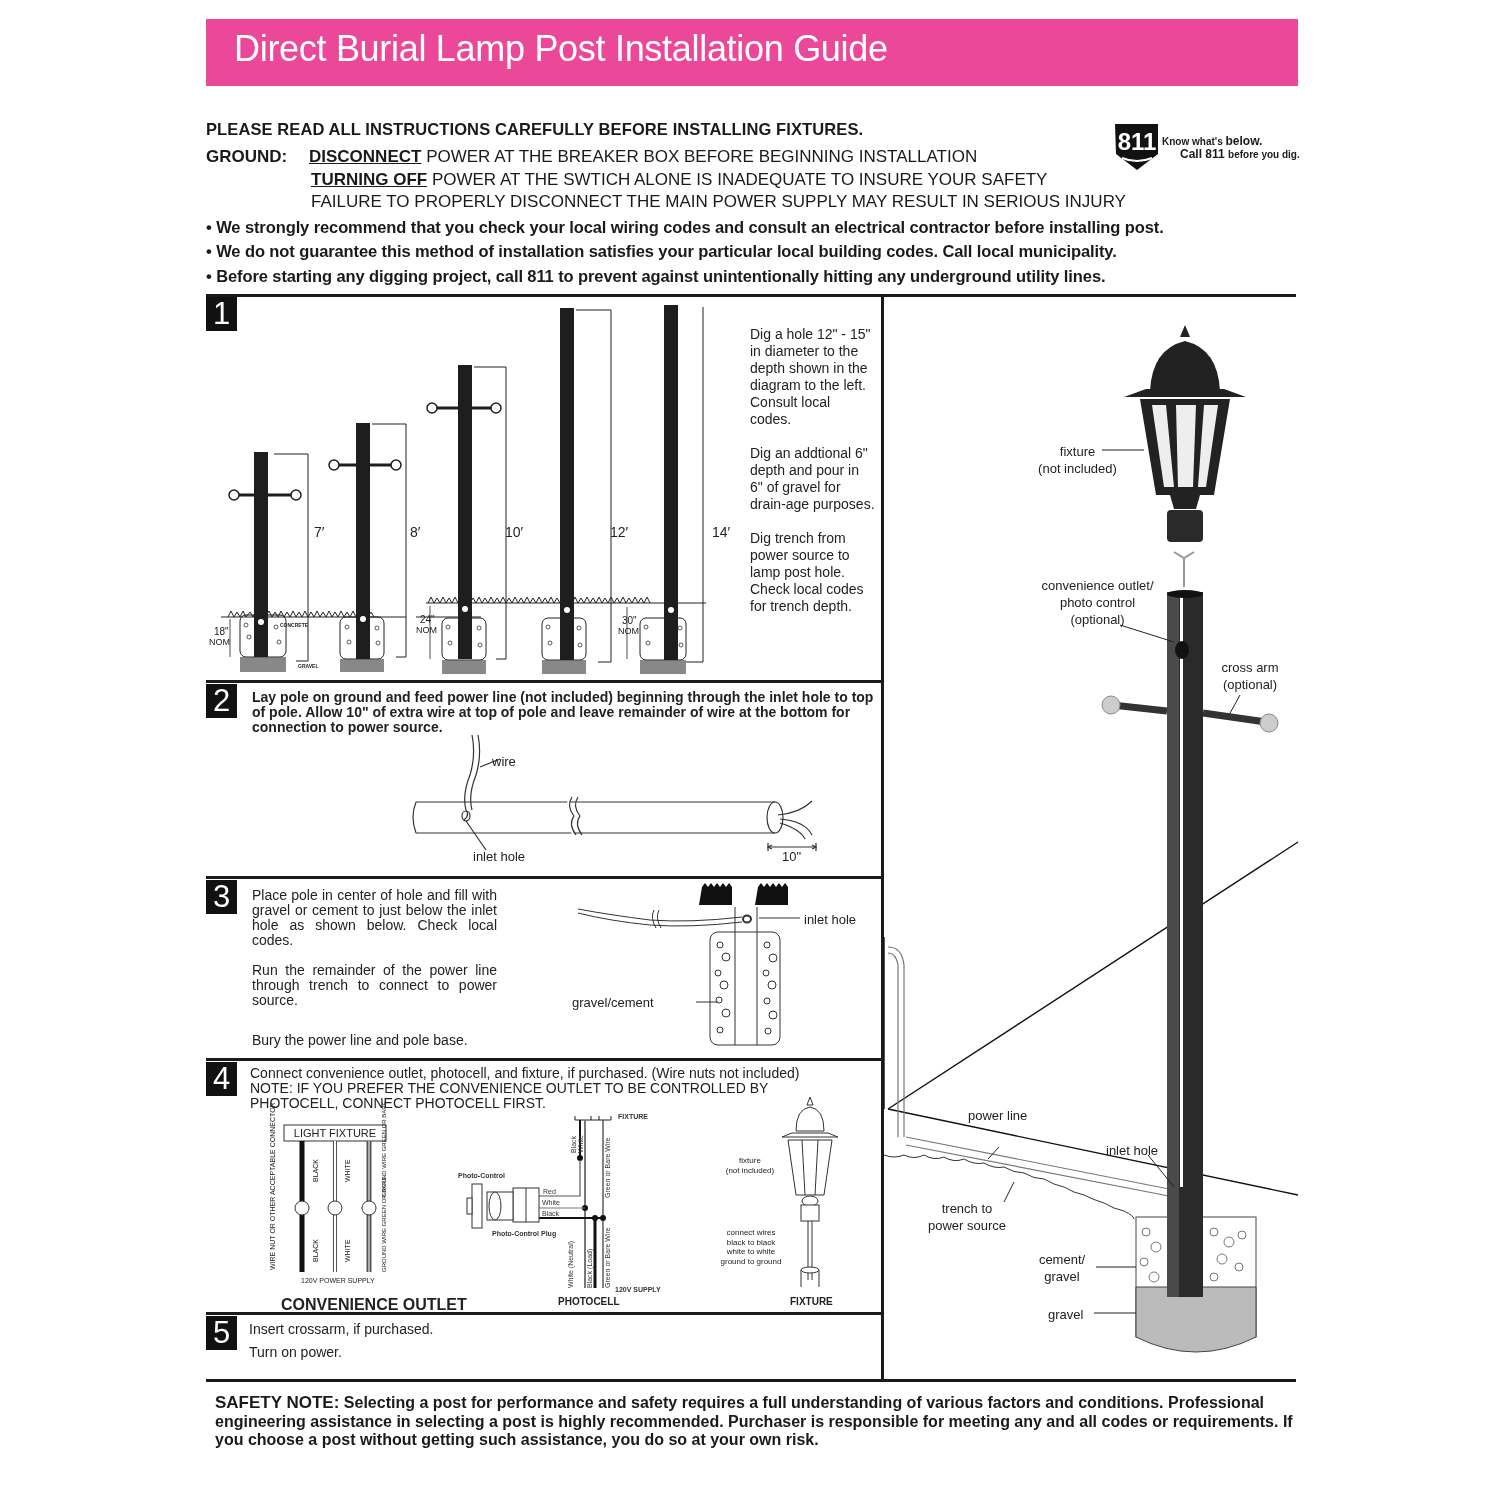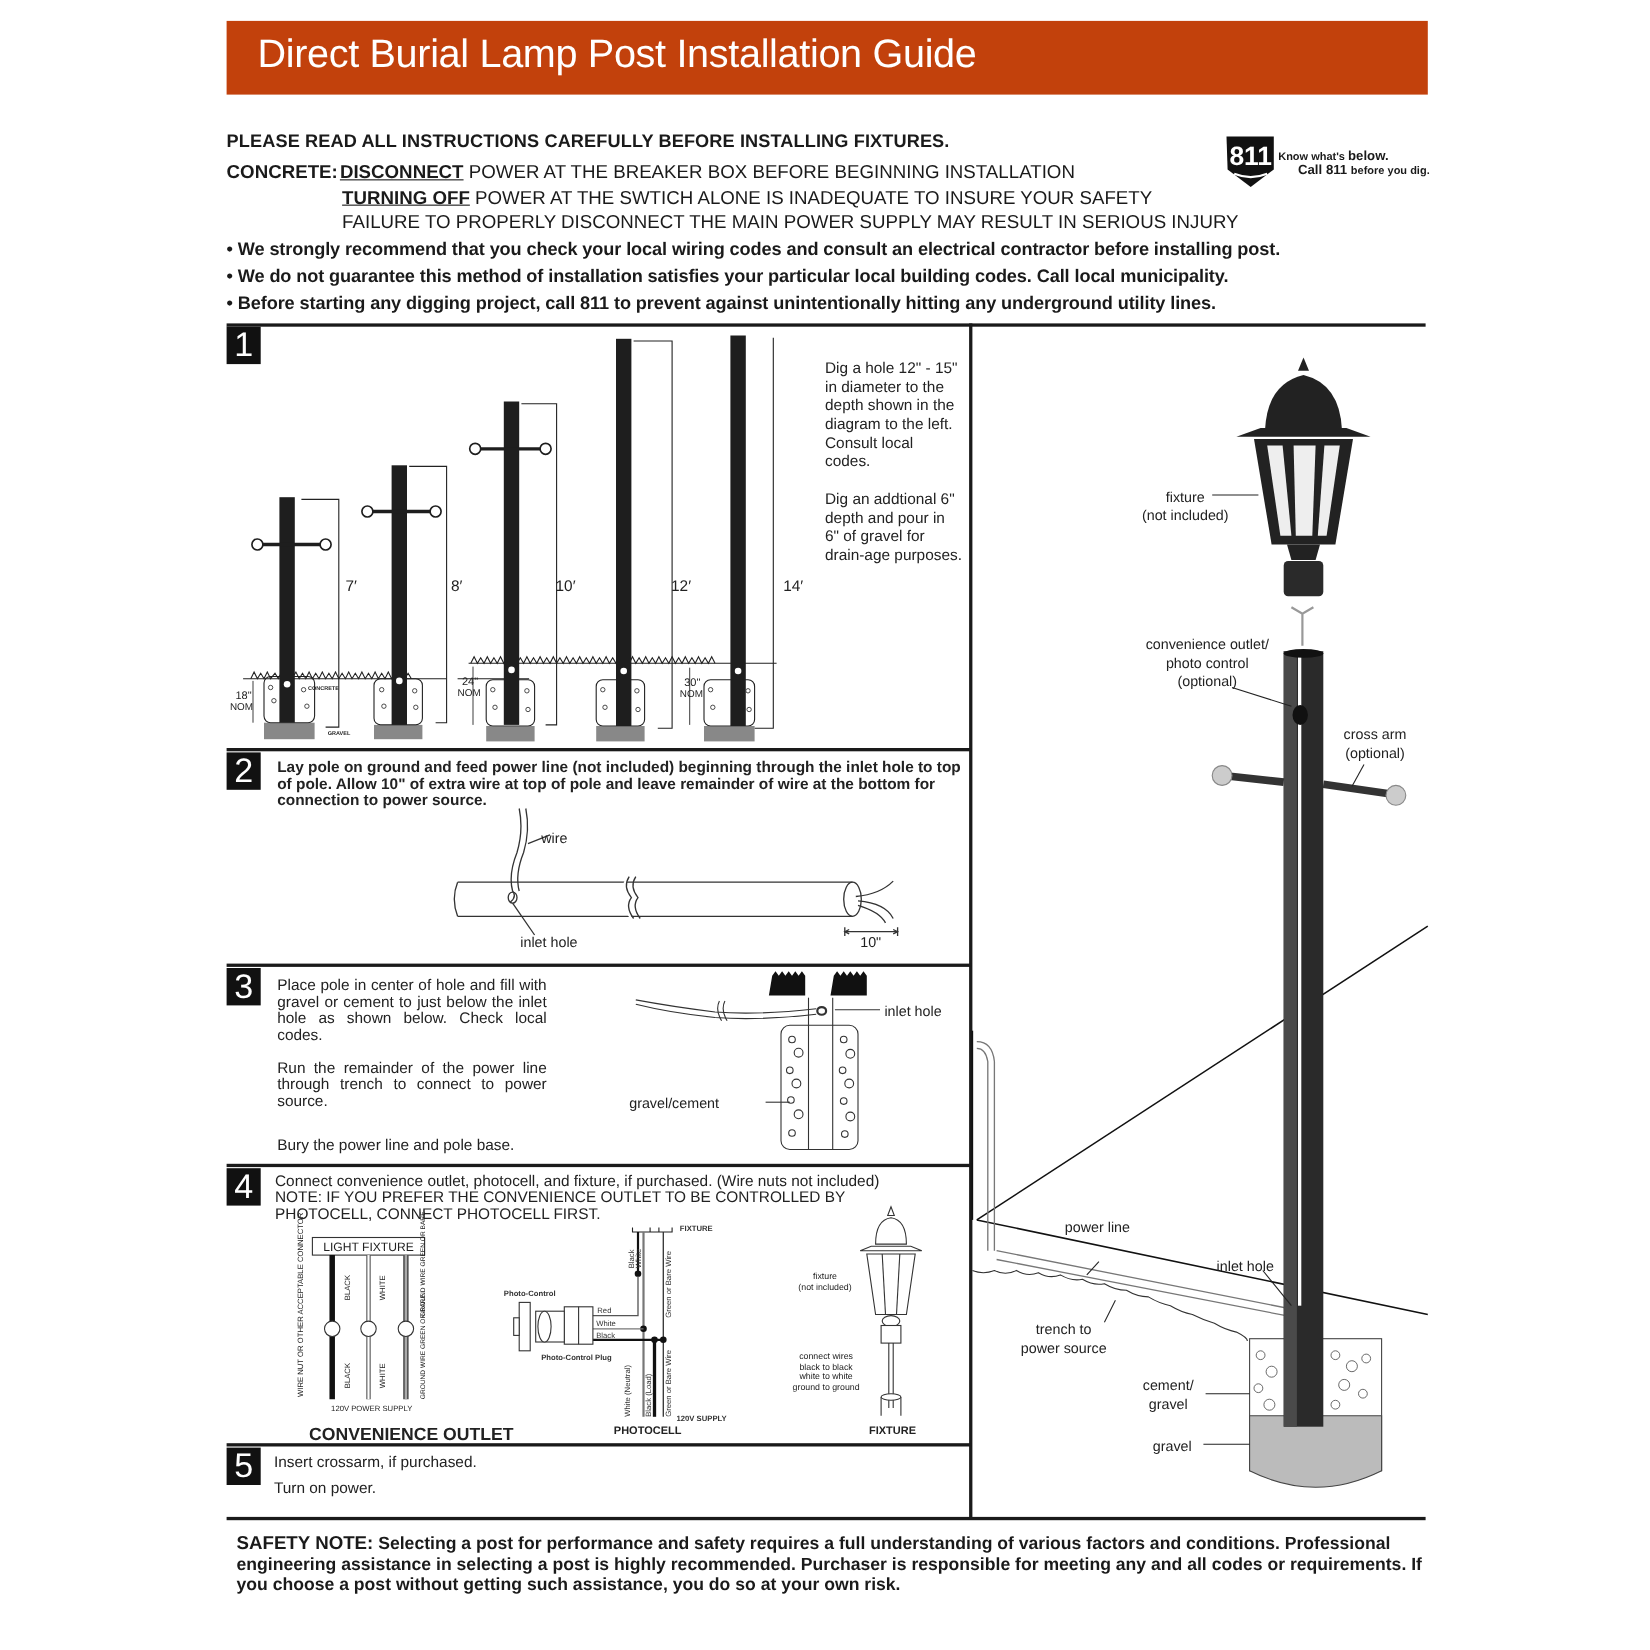--- a/index.html
+++ b/index.html
@@ -1,18 +1,18 @@
 <!DOCTYPE html>
 <html><head>
 <meta charset="utf-8">
 <style>
   html,body{margin:0;padding:0;background:#fff;}
   body{width:1500px;height:1500px;position:relative;overflow:hidden;font-family:"Liberation Sans",sans-serif;color:#1a1a1a;}
   .abs{position:absolute;}
-  .title-bar{left:206px;top:19px;width:1092px;height:67px;background:#c2410c;}
+  .title-bar{left:206px;top:19px;width:1092px;height:67px;background:#ec4899;}
   .title-text{left:28px;top:9px;font-size:36px;color:#fff;letter-spacing:-0.3px;}
   .hdr{left:206px;top:120px;font-size:16.5px;font-weight:bold;letter-spacing:0.1px;}
   .caution-label{left:206px;top:147px;font-size:17px;font-weight:bold;}
   .caution-line{font-size:17px;}
   .caution-line u{font-weight:bold;}
   .bullet{left:206px;font-size:16.5px;font-weight:bold;letter-spacing:-0.1px;}
   .rule{background:#1a1a1a;}
   .step-num{width:31px;height:34px;background:#111;color:#fff;font-size:31px;line-height:34px;text-align:center;font-family:"Liberation Sans",sans-serif;}
   .step-text{font-size:14px;line-height:15px;color:#222;}
   .small{font-size:13px;color:#222;}
@@ -22,21 +22,21 @@
   .logo811{left:1112px;top:120px;width:185px;height:52px;}
 </style>
 </head>
 <body>
 
 <div class="abs title-bar">
   <div class="abs title-text">Direct Burial Lamp Post Installation Guide</div>
 </div>
 
 <div class="abs hdr">PLEASE READ ALL INSTRUCTIONS CAREFULLY BEFORE INSTALLING FIXTURES.</div>
-<div class="abs caution-label">CONCRETE:</div>
+<div class="abs caution-label">GROUND:</div>
 <div class="abs caution-line" style="left:309px;top:147px;"><u>DISCONNECT</u><span> POWER AT THE BREAKER BOX BEFORE BEGINNING INSTALLATION</span></div>
 <div class="abs caution-line" style="left:311px;top:170px;"><u>TURNING OFF</u><span> POWER AT THE SWTICH ALONE IS INADEQUATE TO INSURE YOUR SAFETY</span></div>
 <div class="abs caution-line" style="left:311px;top:192px;"><span>FAILURE TO PROPERLY DISCONNECT THE MAIN POWER SUPPLY MAY RESULT IN SERIOUS INJURY</span></div>
 
 <div class="abs logo811">
   <svg width="50" height="52">
     <path d="M3 4 L46 4 L46 34 L25 50 L4 34 Z" fill="#111"></path>
     <text x="25" y="30" fill="#fff" font-size="24" font-weight="bold" text-anchor="middle" font-family="Liberation Sans, sans-serif">811</text>
     <path d="M10 38 Q25 44 40 38" stroke="#fff" stroke-width="2" fill="none"></path>
   </svg>
@@ -154,20 +154,21 @@
     <text x="210" y="336" font-size="9">NOM</text>
     <text x="416" y="327" font-size="10">30"</text>
     <text x="412" y="337" font-size="9">NOM</text>
     <text x="74" y="330" font-size="5" font-weight="bold">CONCRETE</text>
     <text x="92" y="371" font-size="5" font-weight="bold">GRAVEL</text>
   </g>
 </svg>
 <div class="abs step-text" style="left:750px;top:326px;width:125px;line-height:17px;">
   <div style="margin-bottom:17px;">Dig a hole 12" - 15" in diameter to the depth shown in the diagram to the left. Consult local codes.</div>
   <div style="margin-bottom:17px;">Dig an addtional 6" depth and pour in 6" of gravel for drain-age purposes.</div>
+  <div>Dig trench from power source to lamp post hole. Check local codes for trench depth.</div>
 </div>
 
 <div class="abs step-num" style="left:206px;top:684px;">2</div>
 <div class="abs step-text" style="left:252px;top:690px;width:624px;font-weight:bold;">Lay pole on ground and feed power line (not included) beginning through the inlet hole to top of pole. Allow 10" of extra wire at top of pole and leave remainder of wire at the bottom for connection to power source.</div>
 <svg style="left:400px;top:735px;" width="430" height="135">
   <g stroke="#333" fill="none" stroke-width="1.2">
     <path d="M16 67 L375 67 M16 98 L375 98"></path>
     <path d="M16 67 Q10 82 16 98"></path>
     <ellipse cx="375" cy="82.5" rx="8" ry="15.5"></ellipse>
     <path d="M170 64 q-6 8 2 18 q-6 8 2 18" stroke-width="2" stroke="#fff"></path>

